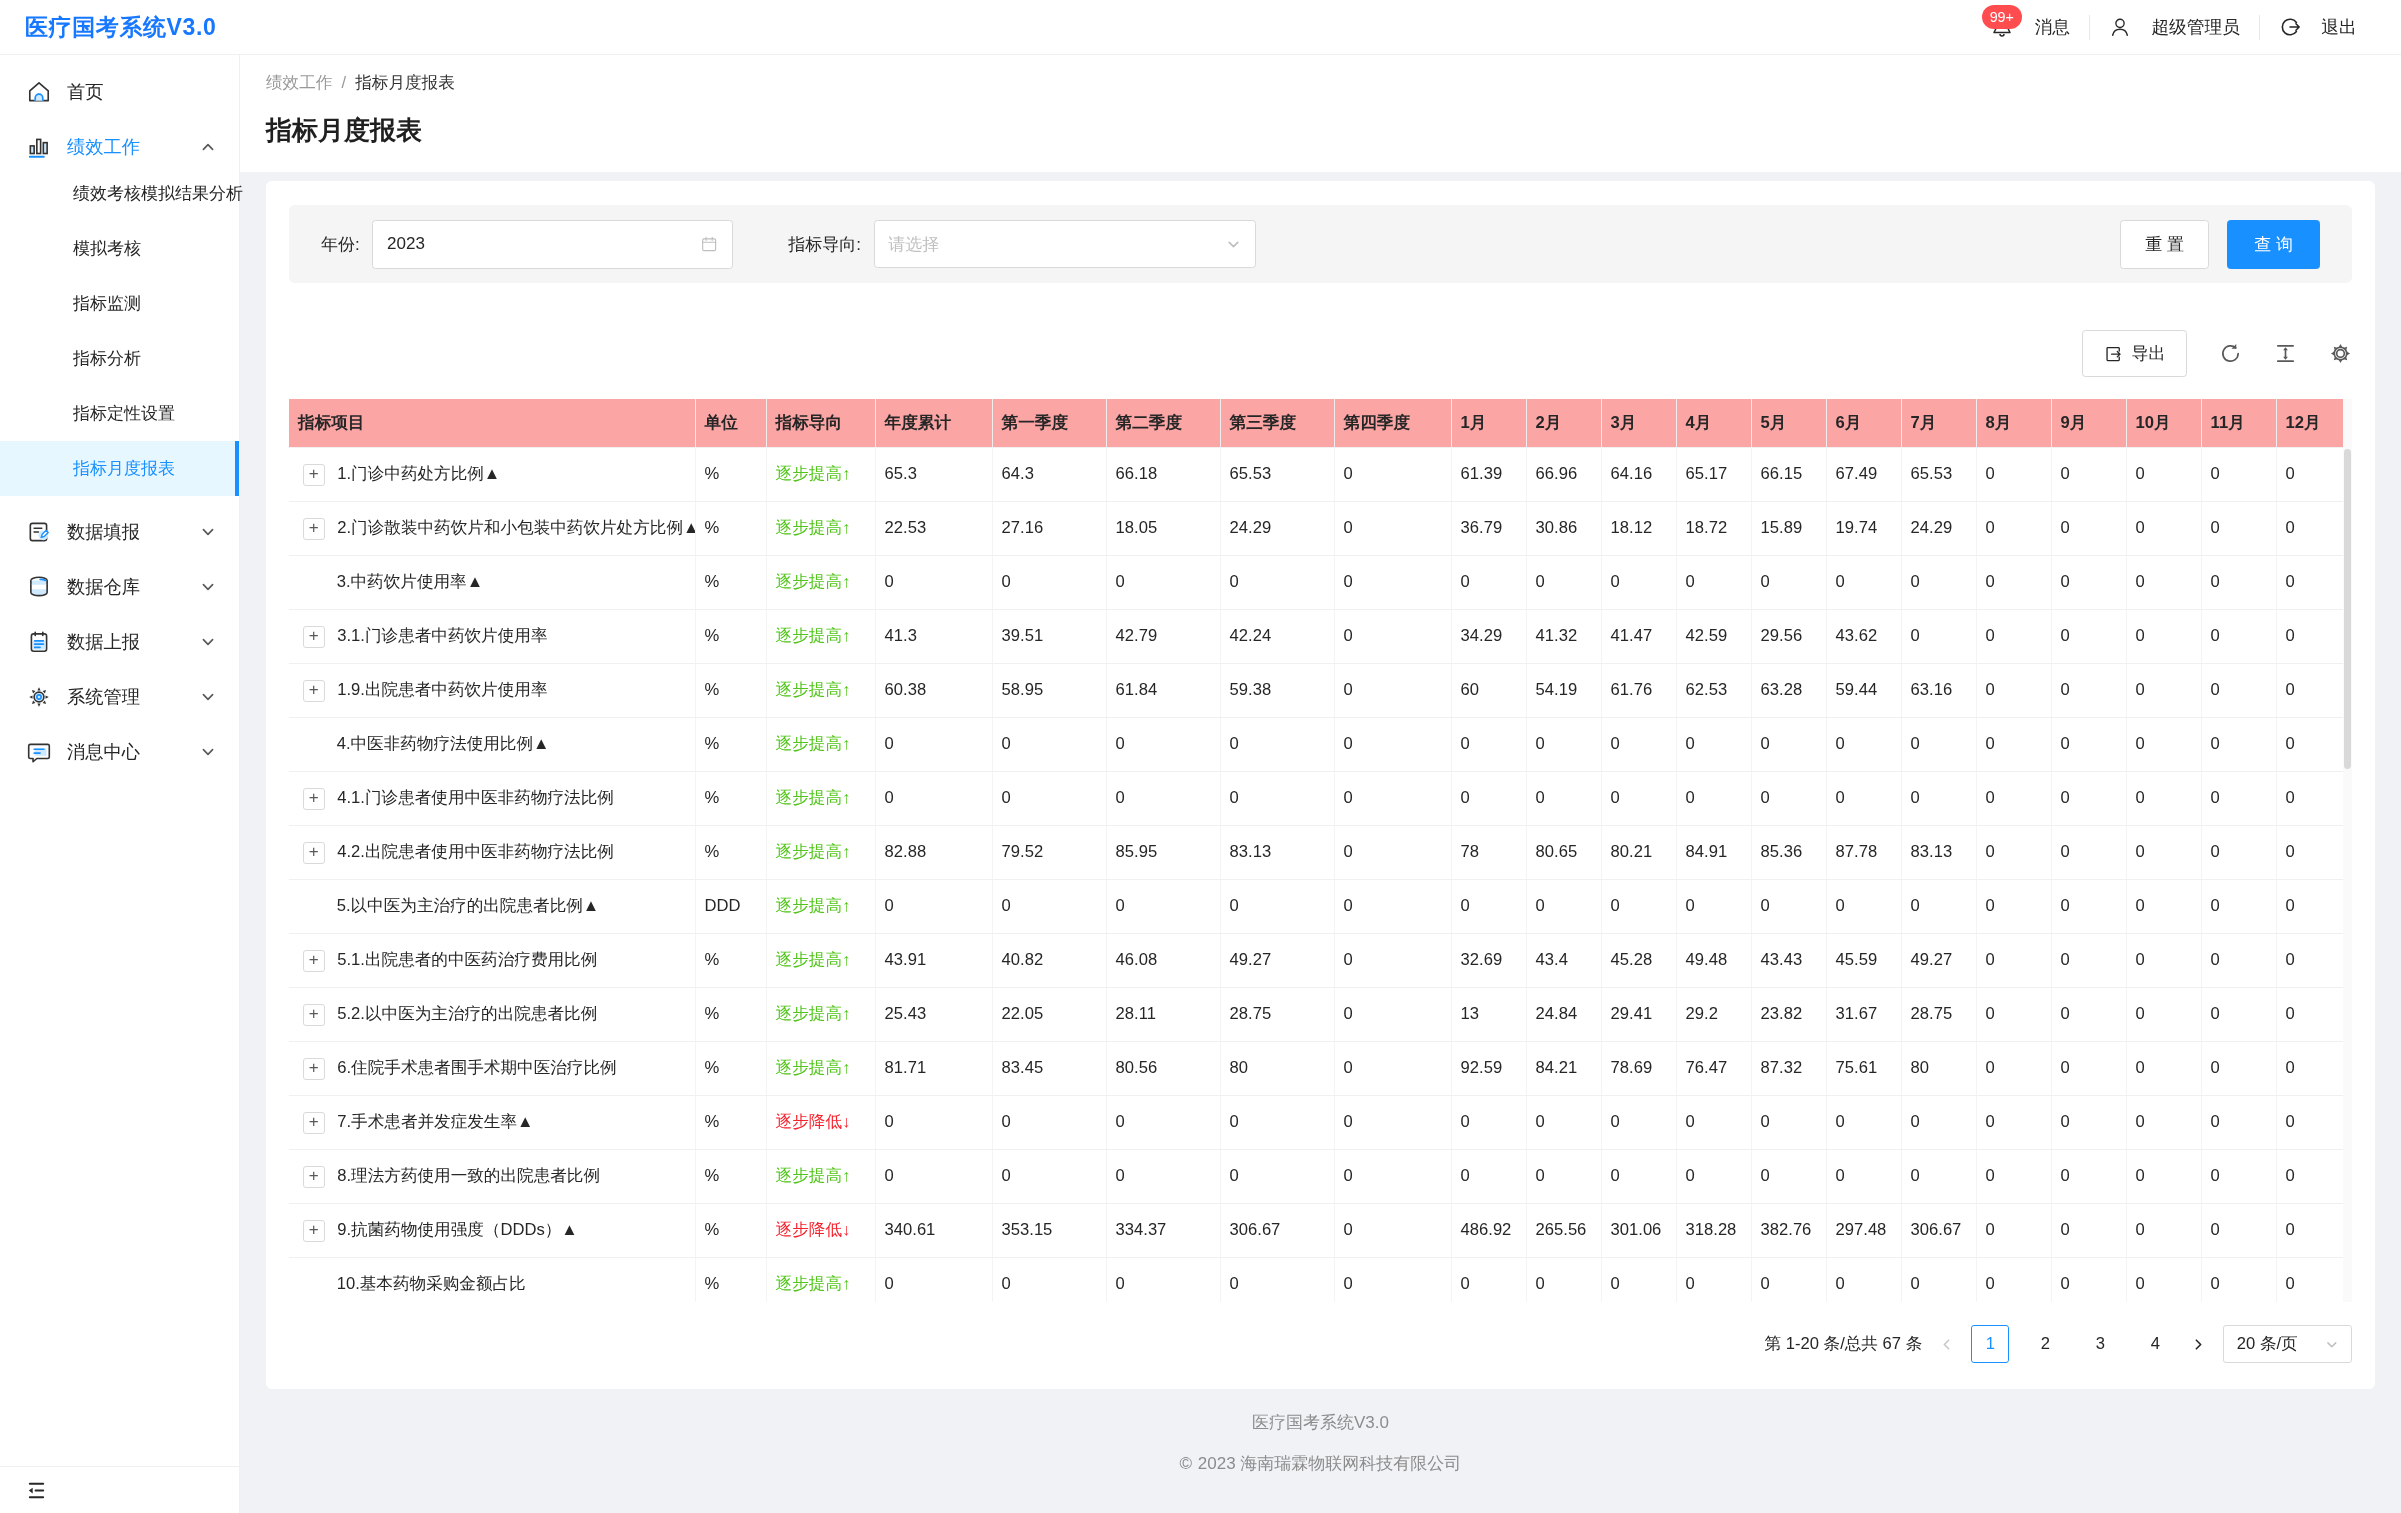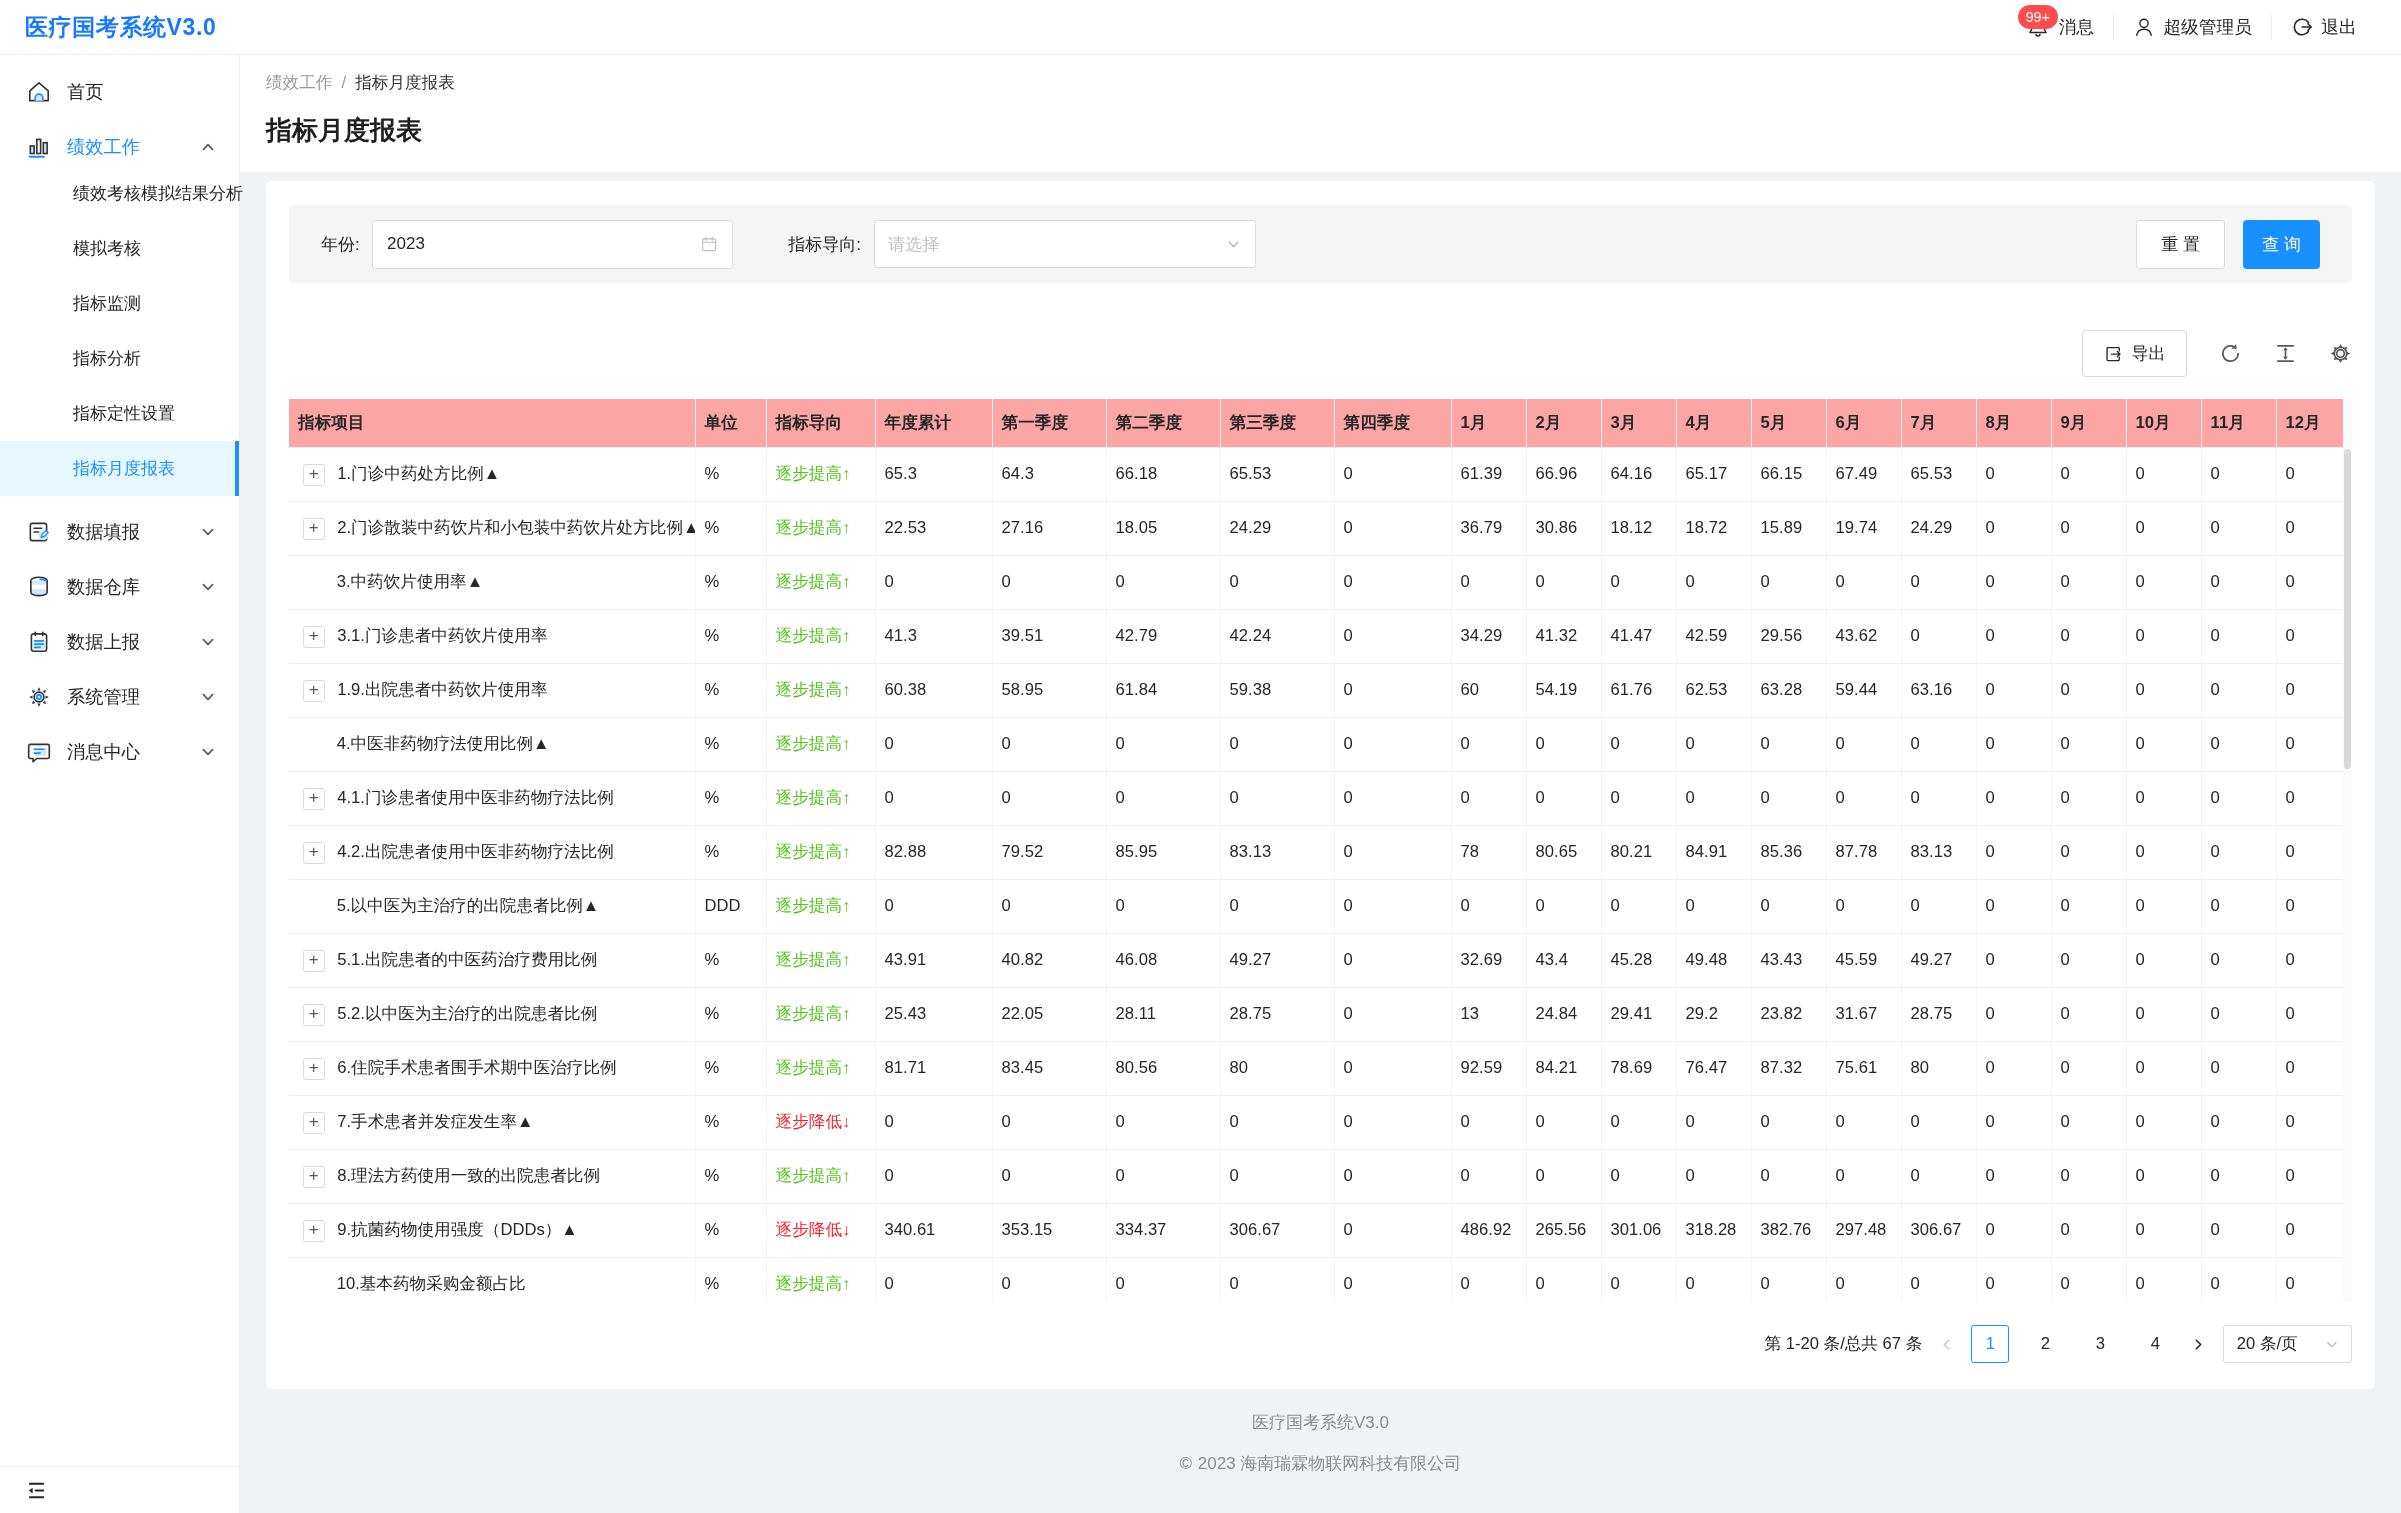--- a/index.html
+++ b/index.html
@@ -5,21 +5,21 @@
   * { margin:0; padding:0; box-sizing:border-box; }
   html,body { width:2401px; height:1513px; overflow:hidden;
     font-family:"Liberation Sans","DejaVu Sans",sans-serif; color:#262626; background:#f0f2f5; }
 
   
   .top-header { position:fixed; top:0; left:0; width:2401px; height:55px; background:#fff;
     border-bottom:0.6px solid #f0f0f0; display:flex; align-items:center; justify-content:space-between;
     padding:0 25px; z-index:30; }
   .logo { font-size:23px; font-weight:bold; color:#1677ff; letter-spacing:0.6px; }
   .header-right { display:flex; align-items:center; gap:0; font-size:17.7px; color:#262626; }
-  .hdr-group { display:flex; align-items:center; gap:8px; padding:0 19.4px; position:relative; }
+  .hdr-group { display:flex; align-items:center; gap:20px; padding:0 19.4px; position:relative; }
   .hdr-sep { width:0.6px; height:25px; background:#e8e8e8; }
   .bell-wrap { position:relative; width:25px; height:25px; }
   .badge { position:absolute; top:-9.1px; left:-8px; background:#ff4d4f; color:#fff; font-size:14.3px;
     line-height:1; padding:4.6px 8px; border-radius:15px; white-space:nowrap; }
   .icon { display:inline-flex; align-items:center; justify-content:center; }
 
   
   .sidebar { position:fixed; top:55px; left:0; width:240px; height:1458px; background:#fff;
     border-right:0.6px solid #f0f0f0; z-index:20; display:flex; flex-direction:column; }
   .menu { flex:1; padding-top:1.1px; }
@@ -53,21 +53,21 @@
     display:flex; align-items:center; padding:0 13.7px; margin-right:55px; }
   .year-box input { border:none; outline:none; flex:1; font-size:17px; color:#262626;
     font-family:inherit; background:transparent; }
   .select-box { width:382px; height:48px; background:#fff; border:0.6px solid #d9d9d9; border-radius:3.4px;
     display:flex; align-items:center; padding:0 13.7px; }
   .placeholder { flex:1; font-size:17px; color:#bfbfbf; }
   .filter-actions { margin-left:auto; display:flex; gap:18.3px; }
   .btn { height:49px; border-radius:3.4px; font-size:17px; font-family:inherit; cursor:pointer;
     display:inline-flex; align-items:center; justify-content:center; }
   .btn-default { background:#fff; border:0.6px solid #d9d9d9; color:#262626; padding:0 24px; }
-  .btn-primary { background:#1890ff; border:0.6px solid #1890ff; color:#fff; padding:0 18px; }
+  .btn-primary { background:#1890ff; border:0.6px solid #1890ff; color:#fff; padding:0 26px; }
 
   
   .toolbar { display:flex; justify-content:flex-end; align-items:center; gap:32px; margin-bottom:22px; }
   .export-btn { height:47px; background:#fff; border:0.6px solid #d9d9d9; border-radius:3.4px;
     display:inline-flex; align-items:center; gap:9.1px; padding:0 20.6px; font-size:17px; color:#262626; cursor:pointer; }
   .tool-icon { cursor:pointer; }
 
   
   .table-container { height:903px; overflow:hidden; position:relative; }
   table { border-collapse:collapse; table-layout:fixed; width:2061px; }

